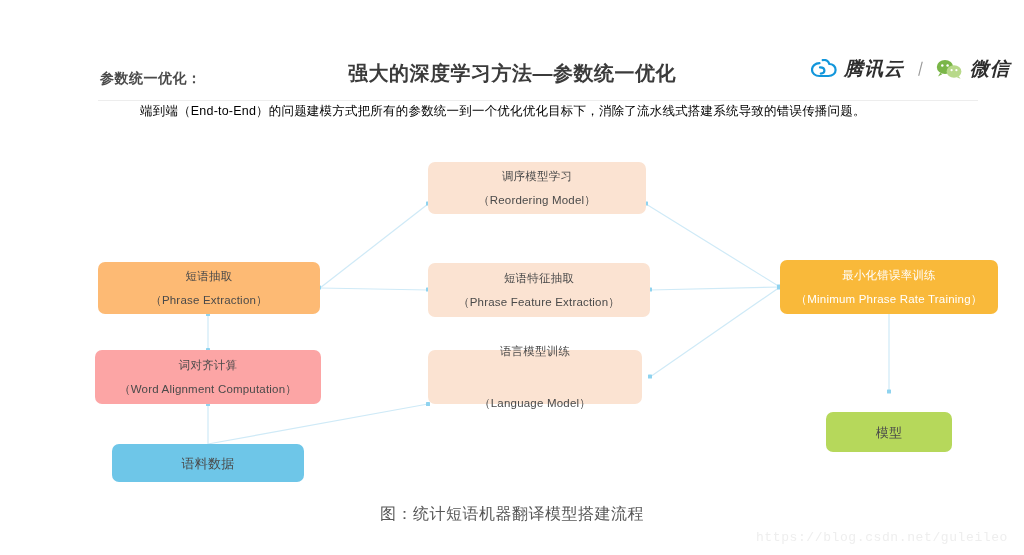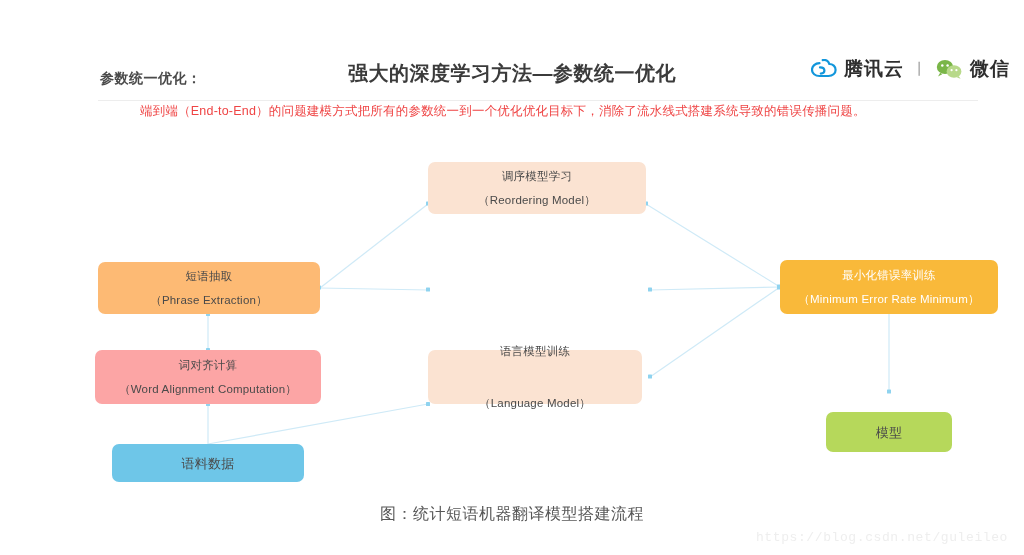--- a/index.html
+++ b/index.html
@@ -32,20 +32,21 @@
     font-weight: bold;
     color: #3b3b3b;
     letter-spacing: 0.5px;
   }
   .brand {
     position: absolute;
     right: 14px; top: 9px;
     display: flex;
     align-items: center;
     gap: 7px;
+    font-style: italic;
   }
   .brand-text {
     font-size: 19px;
     font-weight: bold;
     color: #2e2e2e;
     letter-spacing: 1px;
   }
   .brand-sep {
     font-size: 15px;
     color: #9a9a9a;
@@ -68,21 +69,21 @@
     font-size: 14px;
     font-weight: bold;
     color: #4a4a4a;
     letter-spacing: 0.5px;
   }
   .body-paragraph {
     position: absolute;
     left: 140px; top: 101px;
     width: 830px;
     font-size: 12.5px;
-    color: #ef4444;
+    color: #000000;
     line-height: 20px;
     letter-spacing: 0.2px;
   }
 
   
   .diagram {
     position: absolute;
     left: 0; top: 0;
     width: 1024px;
     height: 555px;
@@ -217,24 +218,28 @@
   <div class="node n-reorder">
     <span class="zh">调序模型学习</span>
     <span class="en">（Reordering Model）</span>
   </div>
 
   <div class="node n-phrase">
     <span class="zh">短语抽取</span>
     <span class="en">（Phrase Extraction）</span>
   </div>
 
+  <div class="node n-phrasefeat">
+    <span class="zh">短语特征抽取</span>
+    <span class="en">（Phrase Feature Extraction）</span>
+  </div>
 
   <div class="node n-mert">
     <span class="zh">最小化错误率训练</span>
-    <span class="en">（Minimum Error Rate Minimum）</span>
+    <span class="en">（Minimum Phrase Rate Training）</span>
   </div>
 
   <div class="node n-wordalign">
     <span class="zh">词对齐计算</span>
     <span class="en">（Word Alignment Computation）</span>
   </div>
 
   <div class="node n-lm">
     <span class="zh">语言模型训练</span>
     <span class="en">（Language Model）</span>

